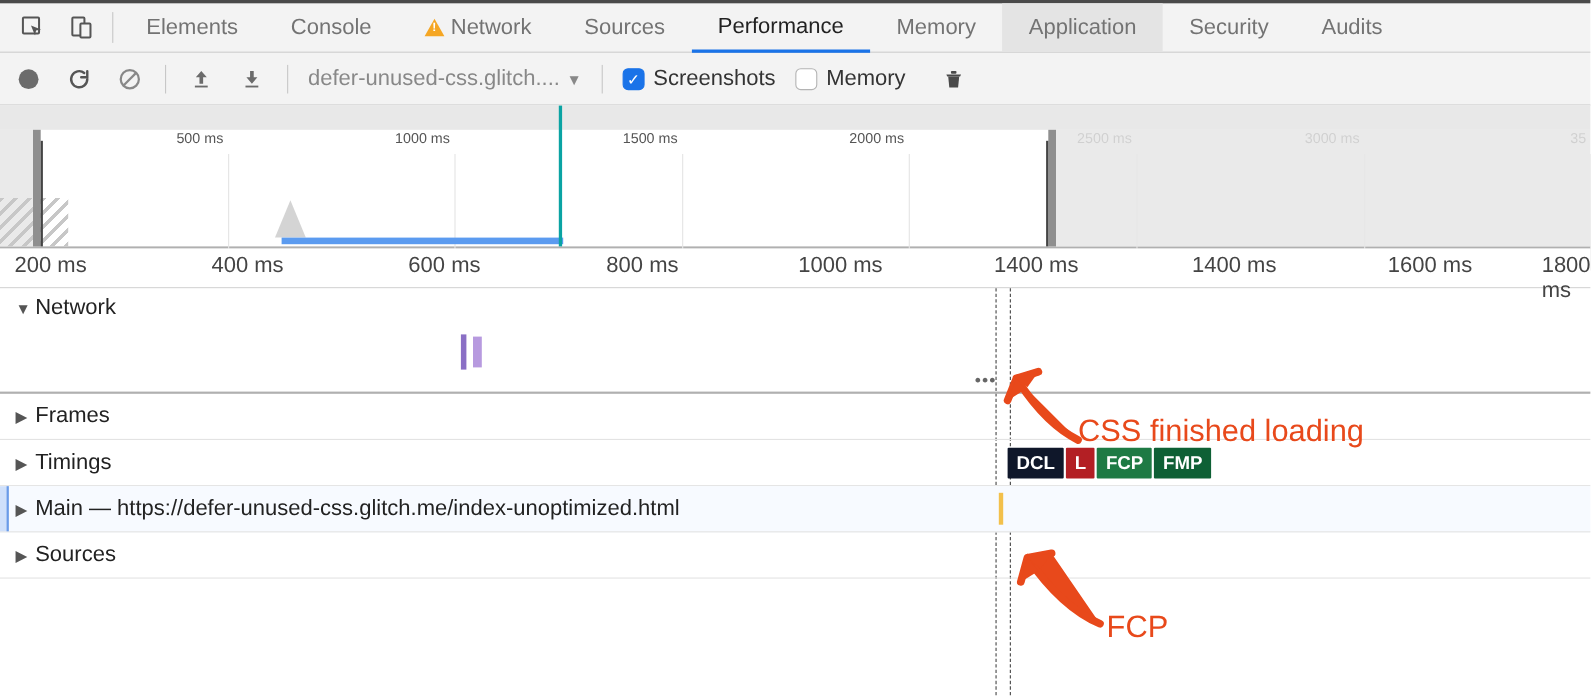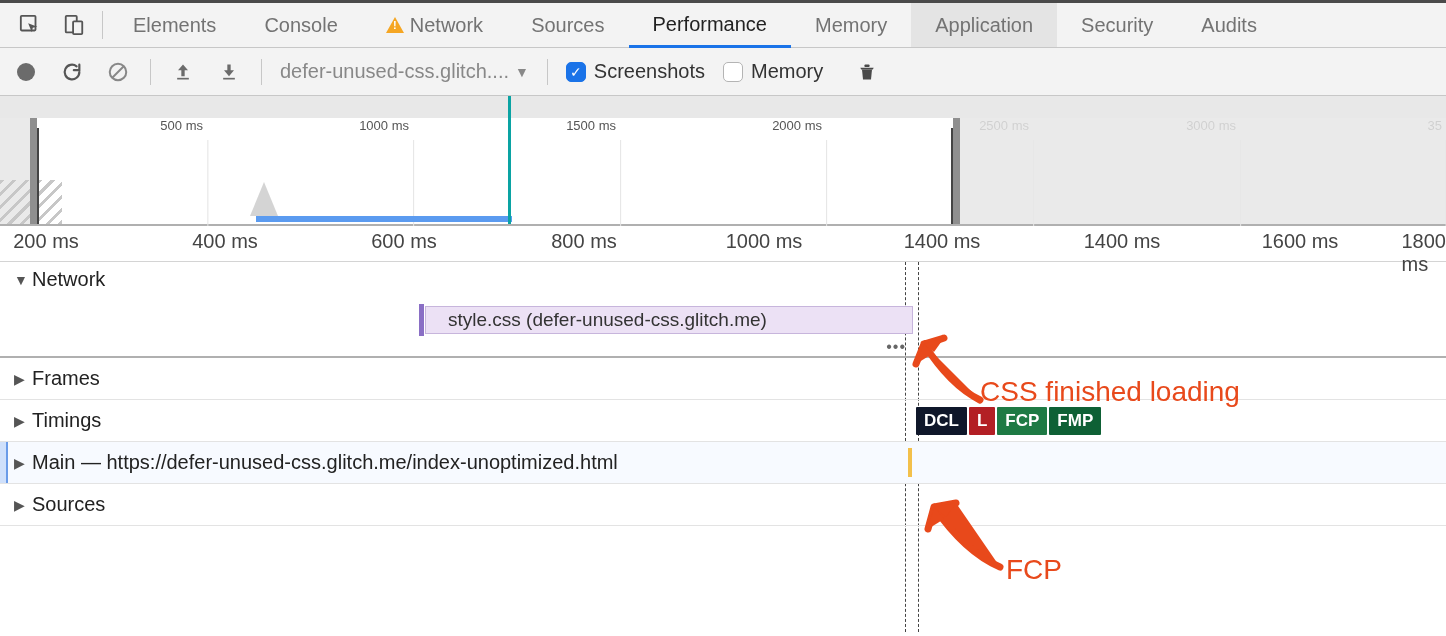--- a/index.html
+++ b/index.html
@@ -539,23 +539,20 @@
   <div class="main-playhead" style="top:0;height:370px;"></div>
   <div class="main-playhead2" style="top:0;height:370px;"></div>
 
   <div class="track network">
     <div class="label-row">
       <span class="disclosure">▼</span>
       <span>Network</span>
     </div>
     <div class="net-bar-start"></div>
     <div class="net-bar-start2"></div>
-    <div class="net-bar">
-      <span>style.css (defer-unused-css.glitch.me)</span>
-    </div>
     <div class="dots-handle">•••</div>
   </div>
 
   <div class="track">
     <span class="disclosure">▶</span>
     <span>Frames</span>
   </div>
 
   <div class="track">
     <span class="disclosure">▶</span>

